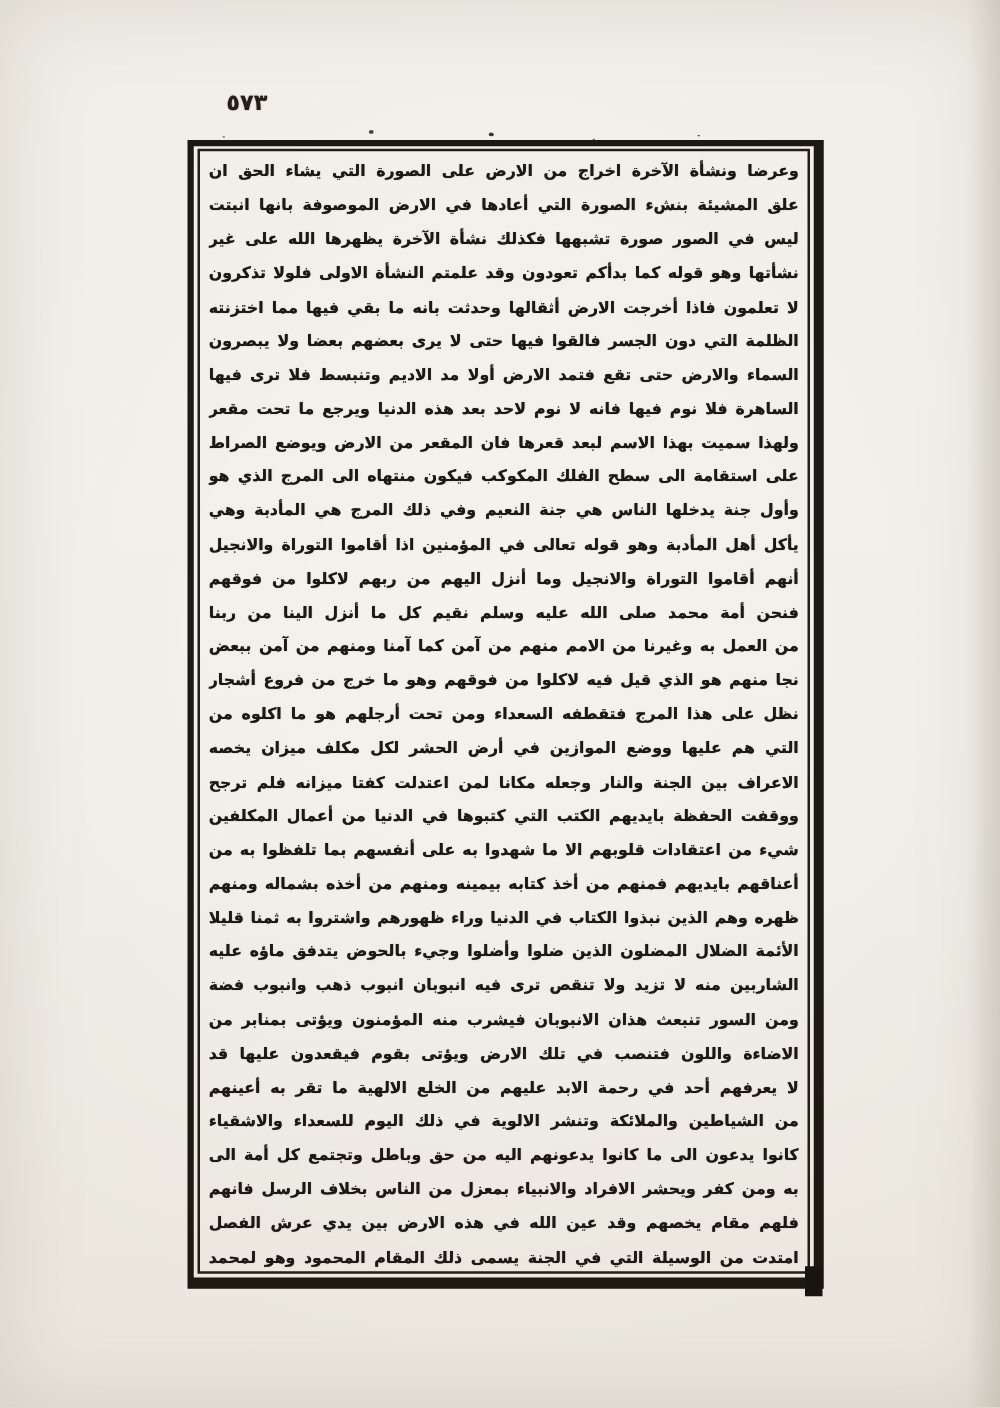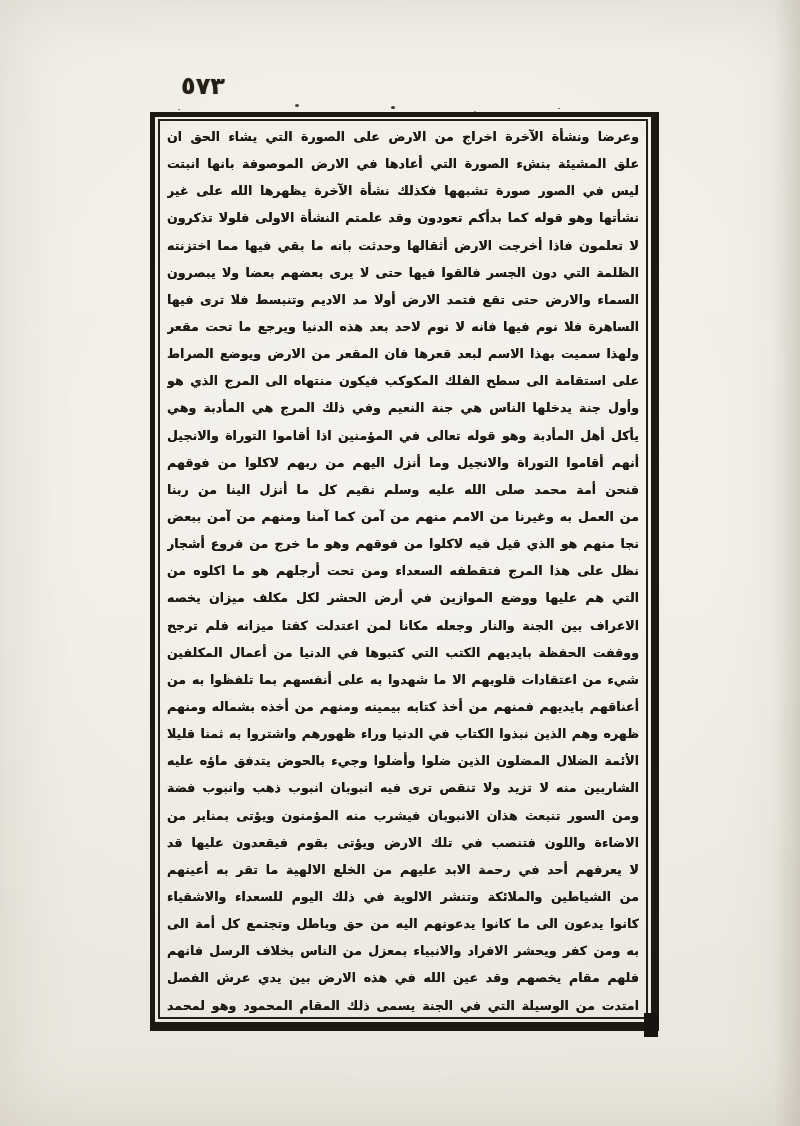--- a/index.html
+++ b/index.html
@@ -24,21 +24,21 @@
     position: absolute;
     inset: 0;
     pointer-events: none;
     box-shadow: inset 0 0 70px rgba(120,110,90,0.18);
   }
   .folio-number {
     position: absolute;
     top: 72px;
     left: 181px;
     direction: rtl;
-    font-size: 24px;
+    font-size: 18px;
     font-weight: bold;
     color: #241e15;
     letter-spacing: 1px;
     text-shadow: 0 0 1px rgba(36,30,21,0.6);
   }
   .frame-outer {
     position: absolute;
     left: 150px;
     top: 112px;
     width: 509px;

